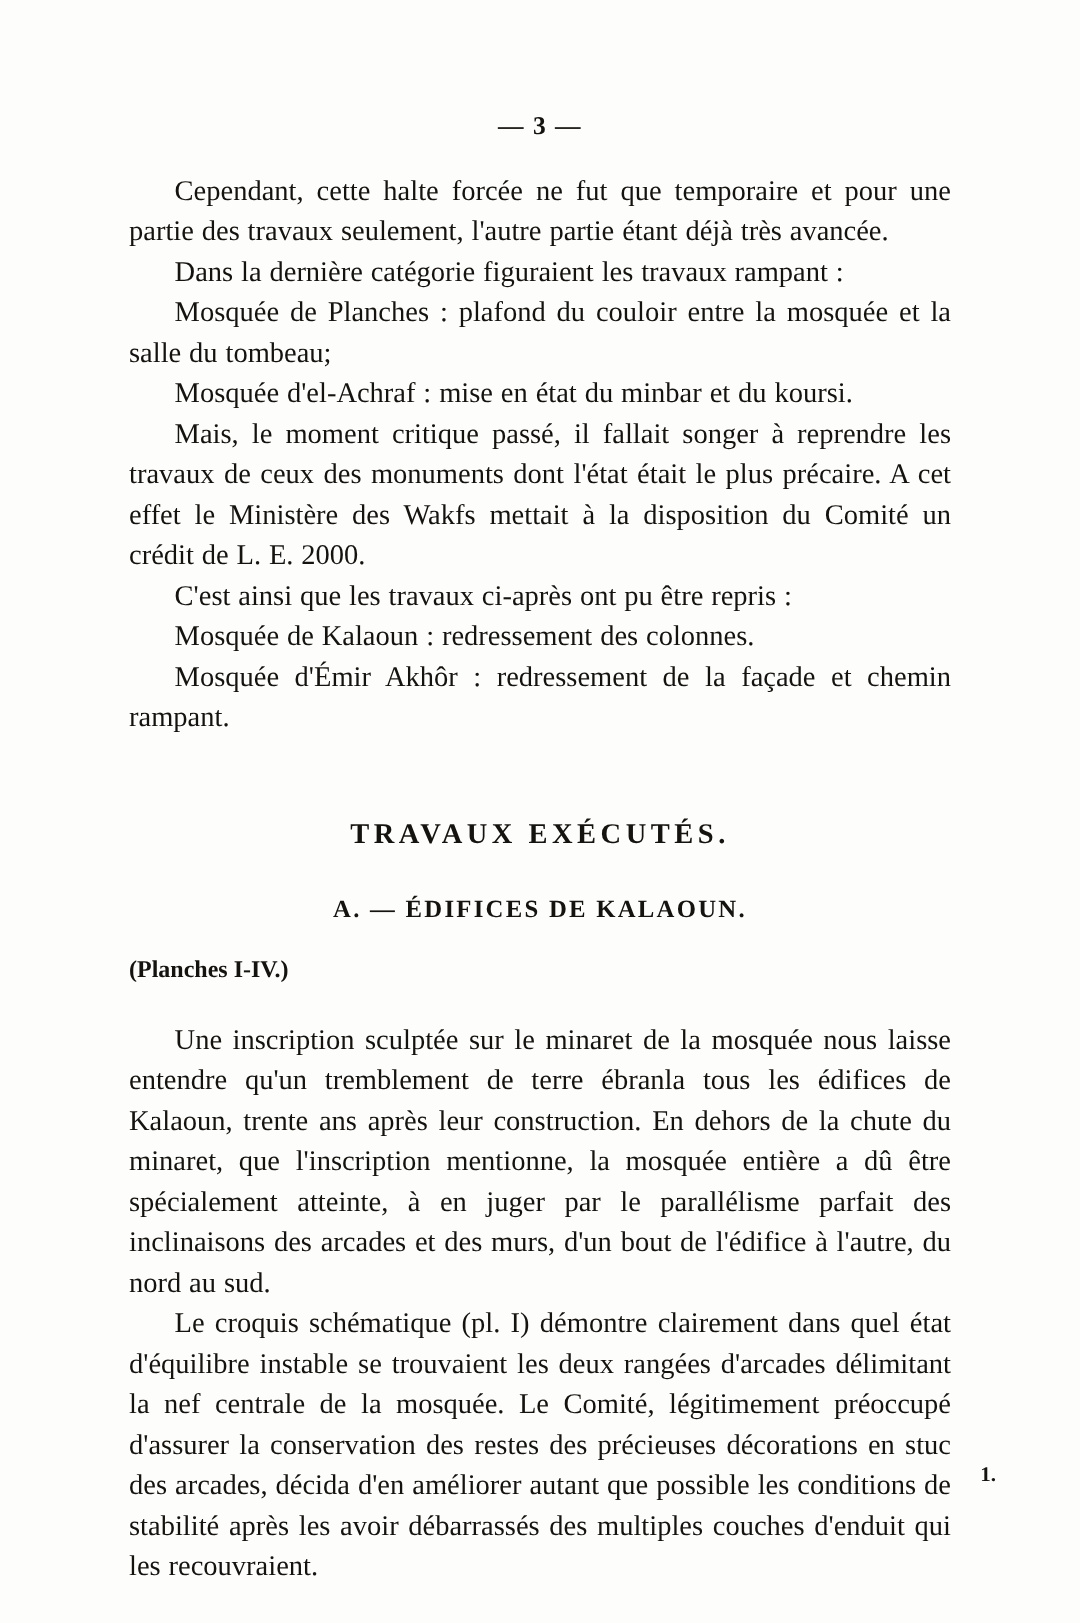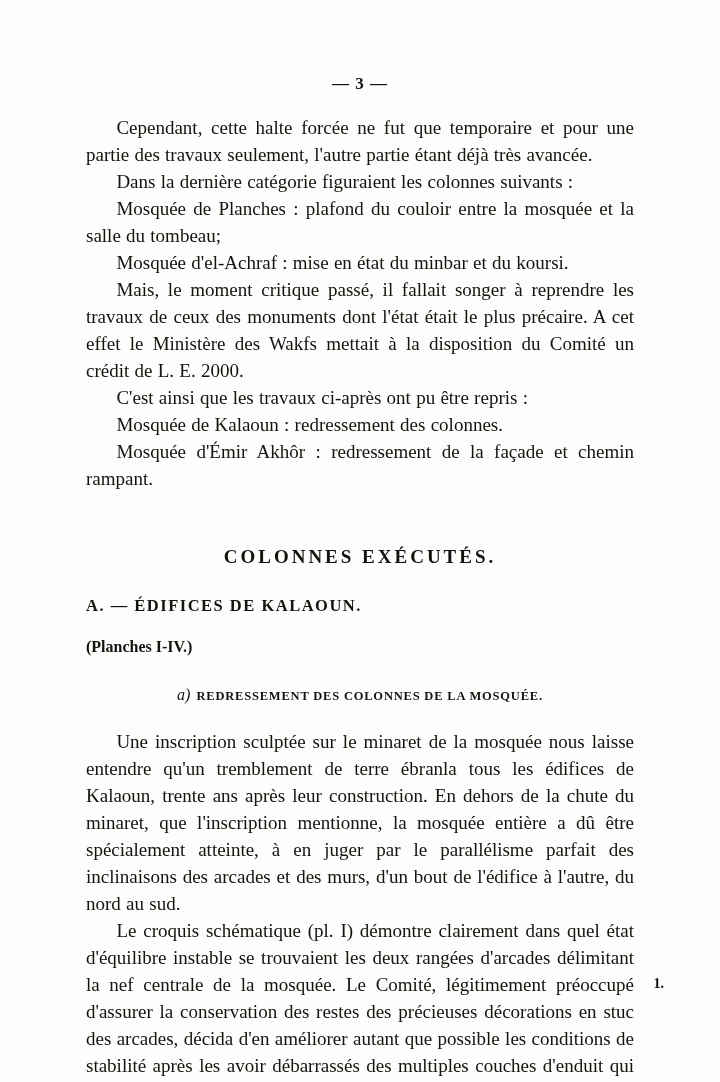--- a/index.html
+++ b/index.html
@@ -36,21 +36,21 @@
   }
   .heading-main {
     margin-top: 54px;
     text-align: center;
     font-weight: bold;
     font-size: 19px;
     letter-spacing: 3px;
   }
   .heading-sub {
     margin-top: 28px;
-    text-align: left;
+    text-align: center;
     font-weight: bold;
     font-size: 16.5px;
     letter-spacing: 1.5px;
   }
   .heading-plates {
     margin-top: 22px;
     text-align: left;
     font-weight: bold;
     font-size: 16px;
   }
@@ -81,38 +81,35 @@
 </style>
 </head>
 <body>
 
 <div class="page">
 
   <div class="page-number">— 3 —</div>
 
   <div>
     <p class="para">Cependant, cette halte forcée ne fut que temporaire et pour une partie des travaux seulement, l'autre partie étant déjà très avancée.</p>
-    <p class="para">Dans la dernière catégorie figuraient les colonnes suivants :</p>
+    <p class="para">Dans la dernière catégorie figuraient les travaux rampant :</p>
     <p class="para">Mosquée de Planches : plafond du couloir entre la mosquée et la salle du tombeau;</p>
     <p class="para">Mosquée d'el-Achraf : mise en état du minbar et du koursi.</p>
     <p class="para">Mais, le moment critique passé, il fallait songer à reprendre les travaux de ceux des monuments dont l'état était le plus précaire. A cet effet le Ministère des Wakfs mettait à la disposition du Comité un crédit de L. E. 2000.</p>
     <p class="para">C'est ainsi que les travaux ci-après ont pu être repris :</p>
     <p class="para">Mosquée de Kalaoun : redressement des colonnes.</p>
     <p class="para">Mosquée d'Émir Akhôr : redressement de la façade et chemin rampant.</p>
   </div>
 
-  <div class="heading-main">COLONNES EXÉCUTÉS.</div>
+  <div class="heading-main">TRAVAUX EXÉCUTÉS.</div>
 
   <div class="heading-sub">A. — ÉDIFICES DE KALAOUN.</div>
 
   <div class="heading-plates">(Planches I-IV.)</div>
 
-  <div class="heading-section">
-    <span class="section-label">a)</span><span>REDRESSEMENT DES COLONNES DE LA MOSQUÉE.</span>
-  </div>
 
   <div class="body-block">
     <p class="para">Une inscription sculptée sur le minaret de la mosquée nous laisse entendre qu'un tremblement de terre ébranla tous les édifices de Kalaoun, trente ans après leur construction. En dehors de la chute du minaret, que l'inscription mentionne, la mosquée entière a dû être spécialement atteinte, à en juger par le parallélisme parfait des inclinaisons des arcades et des murs, d'un bout de l'édifice à l'autre, du nord au sud.</p>
     <p class="para">Le croquis schématique (pl. I) démontre clairement dans quel état d'équilibre instable se trouvaient les deux rangées d'arcades délimitant la nef centrale de la mosquée. Le Comité, légitimement préoccupé d'assurer la conservation des restes des précieuses décorations en stuc des arcades, décida d'en améliorer autant que possible les conditions de stabilité après les avoir débarrassés des multiples couches d'enduit qui les recouvraient.</p>
   </div>
 
   <div class="signature-mark">1.</div>
 
 </div>
 

